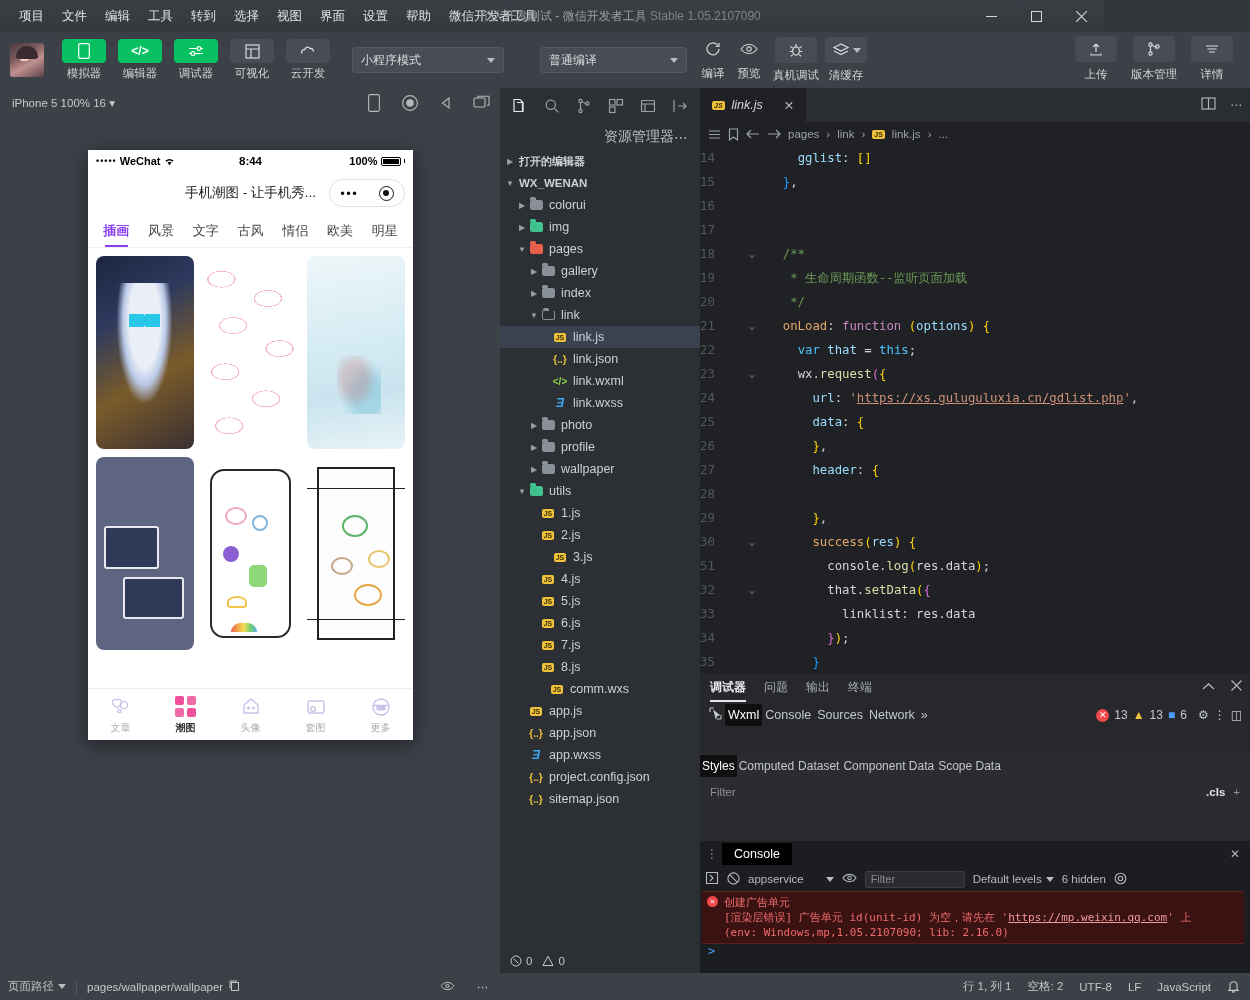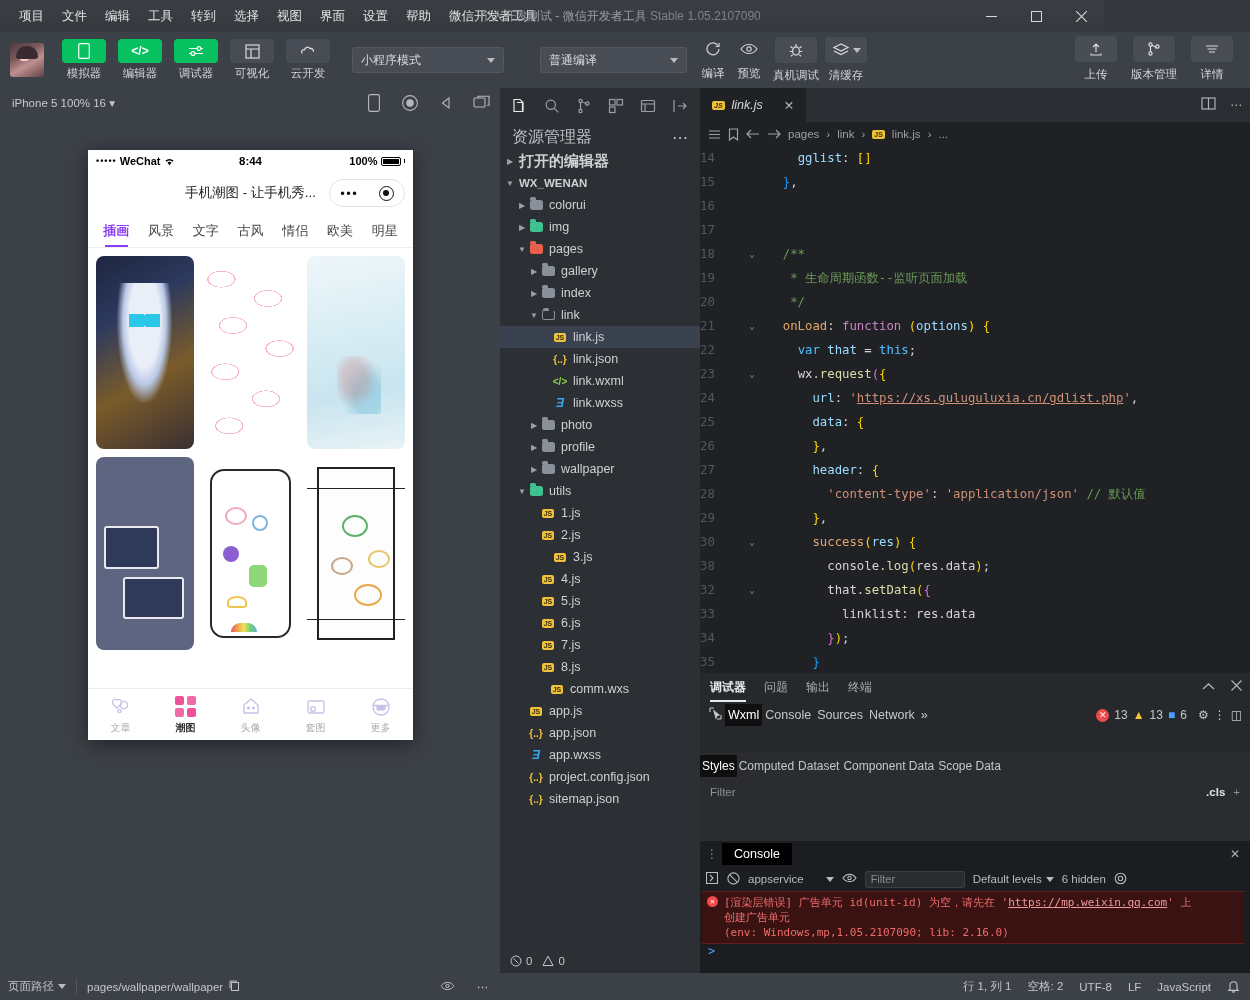--- a/index.html
+++ b/index.html
@@ -187,21 +187,21 @@
   
   .explorer {
     position: absolute; top: 88px; left: 500px; width: 200px; height: 885px;
     background: #2c2f33;
   }
   .act-bar { height: 36px; display:flex; align-items:center; justify-content:space-around; padding:0 4px;}
   .act-ic { width:26px; height:26px; display:flex; align-items:center; justify-content:center;
             color:#9aa0a6; }
   .act-ic.on { color:#e8eaed; }
   .exp-title { height:26px; display:flex; align-items:center; padding:0 12px;
-               font-size:16px; color:#bdc1c6; justify-content:space-between; }
+               font-size:14px; color:#bdc1c6; justify-content:flex-end; }
   .tree { font-size: 12.5px; color: #cdd0d4; }
   .trow { height:22px; display:flex; align-items:center; white-space:nowrap; cursor:default; }
   .trow.sel { background: #3a4250; }
   .arrow { width:12px; display:flex; justify-content:center; color:#9aa0a6; font-size:8px; flex:none;}
   .fico { width:16px; margin-right:5px; flex:none; display:flex; align-items:center; justify-content:center; }
   .folder { width:13px; height:10px; border-radius:1.5px 2.5px 2.5px 2.5px; position:relative; background:#8a9099; }
   .folder:before{content:""; position:absolute; top:-3px; left:0; width:6px; height:3px;
                  border-radius:1.5px 1.5px 0 0; background:#8a9099;}
   .folder.green{background:#3ec28f;} .folder.green:before{background:#3ec28f;}
   .folder.red{background:#e8604c;} .folder.red:before{background:#e8604c;}
@@ -660,21 +660,21 @@
     </div>
 
     <div class="exp-title">
       <span>资源管理器</span>
       <span>⋯</span>
     </div>
 
     <div class="tree" id="file-tree">
         <div class="trow" style="padding-left: 4px;">
           <span class="arrow">▶</span>
-          <span style="font-weight: bold; font-size: 15px; margin-left: 3px;">打开的编辑器</span>
+          <span style="font-weight: bold; font-size: 11px; margin-left: 3px;">打开的编辑器</span>
         </div>
         <div class="trow" style="padding-left: 4px;">
           <span class="arrow">▼</span>
           <span style="font-weight: bold; font-size: 11.5px; margin-left: 3px;">WX_WENAN</span>
         </div>
         <div class="trow" style="padding-left: 16px;">
           <span class="arrow">▶</span>
           <span class="fico">
             <span class="folder"></span>
           </span>
@@ -934,24 +934,24 @@
         <div class="cline"><span class="gut">18</span><span class="fold">⌄</span><span class="ctxt">  <span class="k-cm">/**</span></span></div>
         <div class="cline"><span class="gut">19</span><span class="fold"></span><span class="ctxt">   <span class="k-cm">* 生命周期函数--监听页面加载</span></span></div>
         <div class="cline"><span class="gut">20</span><span class="fold"></span><span class="ctxt">   <span class="k-cm">*/</span></span></div>
         <div class="cline"><span class="gut">21</span><span class="fold">⌄</span><span class="ctxt">  <span class="k-key">onLoad</span><span class="k-pl">:</span> <span class="k-kw2">function</span> <span class="k-br">(</span><span class="k-par">options</span><span class="k-br">)</span> <span class="k-br">{</span></span></div>
         <div class="cline"><span class="gut">22</span><span class="fold"></span><span class="ctxt">    <span class="k-kw">var</span> <span class="k-par">that</span> <span class="k-pl">=</span> <span class="k-kw">this</span><span class="k-pl">;</span></span></div>
         <div class="cline"><span class="gut">23</span><span class="fold">⌄</span><span class="ctxt">    <span class="k-pl">wx.</span><span class="k-fn">request</span><span class="k-br2">(</span><span class="k-br">{</span></span></div>
         <div class="cline"><span class="gut">24</span><span class="fold"></span><span class="ctxt">      <span class="k-par">url</span><span class="k-pl">:</span> <span class="k-str">'</span><span class="k-url">https://xs.guluguluxia.cn/gdlist.php</span><span class="k-str">'</span><span class="k-pl">,</span></span></div>
         <div class="cline"><span class="gut">25</span><span class="fold"></span><span class="ctxt">      <span class="k-par">data</span><span class="k-pl">:</span> <span class="k-br">{</span></span></div>
         <div class="cline"><span class="gut">26</span><span class="fold"></span><span class="ctxt">      <span class="k-br">}</span><span class="k-pl">,</span></span></div>
         <div class="cline"><span class="gut">27</span><span class="fold"></span><span class="ctxt">      <span class="k-par">header</span><span class="k-pl">:</span> <span class="k-br">{</span></span></div>
-        <div class="cline"><span class="gut">28</span><span class="fold"></span><span class="ctxt">        <span class="k-str">'content-type'</span><span class="k-pl">:</span> <span class="k-str">'application/json'</span> <span class="k-cm">// 默认值</span></span></div>
+        <div class="cline"><span class="gut">28</span><span class="fold"></span></div>
         <div class="cline"><span class="gut">29</span><span class="fold"></span><span class="ctxt">      <span class="k-br">}</span><span class="k-pl">,</span></span></div>
         <div class="cline"><span class="gut">30</span><span class="fold">⌄</span><span class="ctxt">      <span class="k-key">success</span><span class="k-br">(</span><span class="k-par">res</span><span class="k-br">)</span> <span class="k-br">{</span></span></div>
-        <div class="cline"><span class="gut">38</span><span class="fold"></span><span class="ctxt">        <span class="k-pl">console.</span><span class="k-fn">log</span><span class="k-br">(</span><span class="k-pl">res.data</span><span class="k-br">)</span><span class="k-pl">;</span></span></div>
+        <div class="cline"><span class="gut">51</span><span class="fold"></span><span class="ctxt">        <span class="k-pl">console.</span><span class="k-fn">log</span><span class="k-br">(</span><span class="k-pl">res.data</span><span class="k-br">)</span><span class="k-pl">;</span></span></div>
         <div class="cline"><span class="gut">32</span><span class="fold">⌄</span><span class="ctxt">        <span class="k-pl">that.</span><span class="k-fn">setData</span><span class="k-br">(</span><span class="k-br2">{</span></span></div>
         <div class="cline"><span class="gut">33</span><span class="fold"></span><span class="ctxt">          <span class="k-pl">linklist: res.data</span></span></div>
         <div class="cline"><span class="gut">34</span><span class="fold"></span><span class="ctxt">        <span class="k-br2">}</span><span class="k-br">)</span><span class="k-pl">;</span></span></div>
         <div class="cline"><span class="gut">35</span><span class="fold"></span><span class="ctxt">      <span class="k-br3">}</span></span></div>
       </div>
   </div>
 
   <div class="debugger">
     <div class="dbg-tabs" id="dbg-panel-tabs">
       <div class="dbg-tab on">调试器</div>
@@ -1049,24 +1049,24 @@
         <span>6 hidden</span>
         <span>
           <svg width="13" height="13" viewBox="0 0 13 13" fill="none" stroke="currentColor" stroke-width="1.1">
               <circle cx="6.5" cy="6.5" r="2.2"></circle>
               <circle cx="6.5" cy="6.5" r="5.3"></circle>
             </svg>
         </span>
       </div>
       <div class="err-box">
         <span class="err-ic">✕</span>
+        <div>创建广告单元</div>
         <div>
           <span>[渲染层错误] 广告单元 id(unit-id) 为空，请先在 '<span style="text-decoration:underline;color:#f09a9a;">https://mp.weixin.qq.com</span>' 上</span>
         </div>
-        <div>创建广告单元</div>
         <div>(env: Windows,mp,1.05.2107090; lib: 2.16.0)</div>
       </div>
       <div class="prompt">&gt;</div>
     </div>
   </div>
 
   <div class="prob-row">
     <span class="icon-sm">
       <svg width="12" height="12" viewBox="0 0 12 12" fill="none" stroke="#c3c6ca" stroke-width="1">
           <circle cx="6" cy="6" r="5"></circle>

